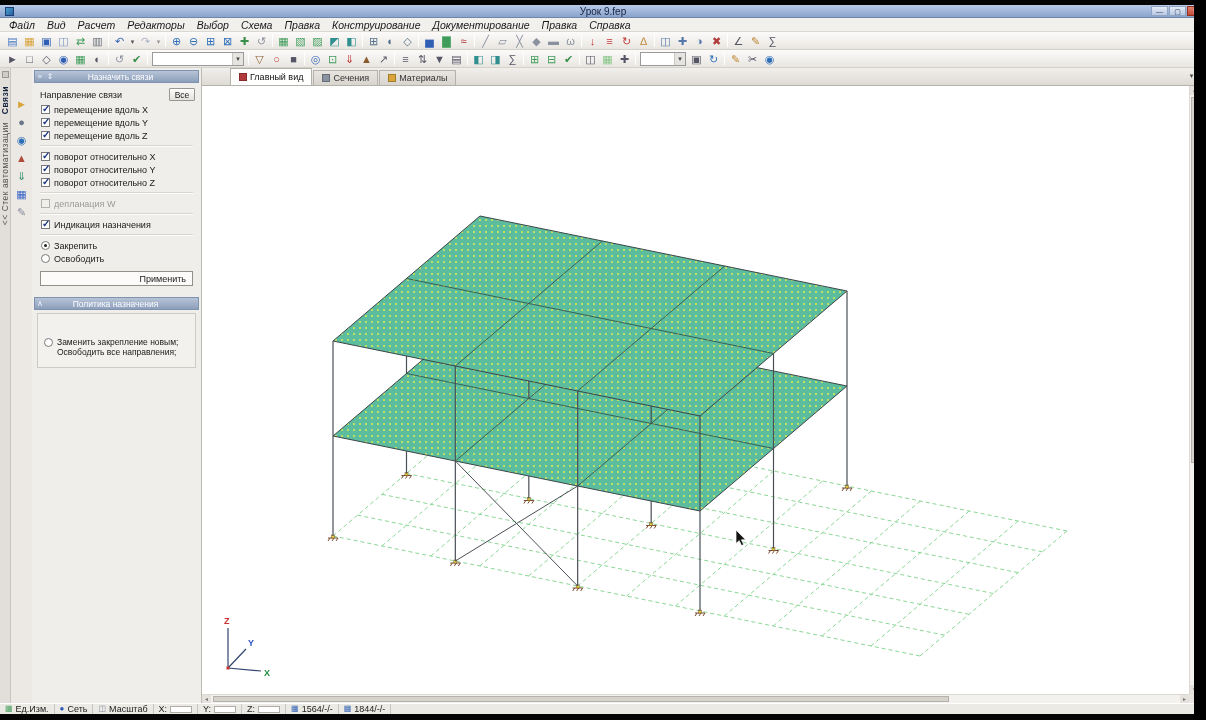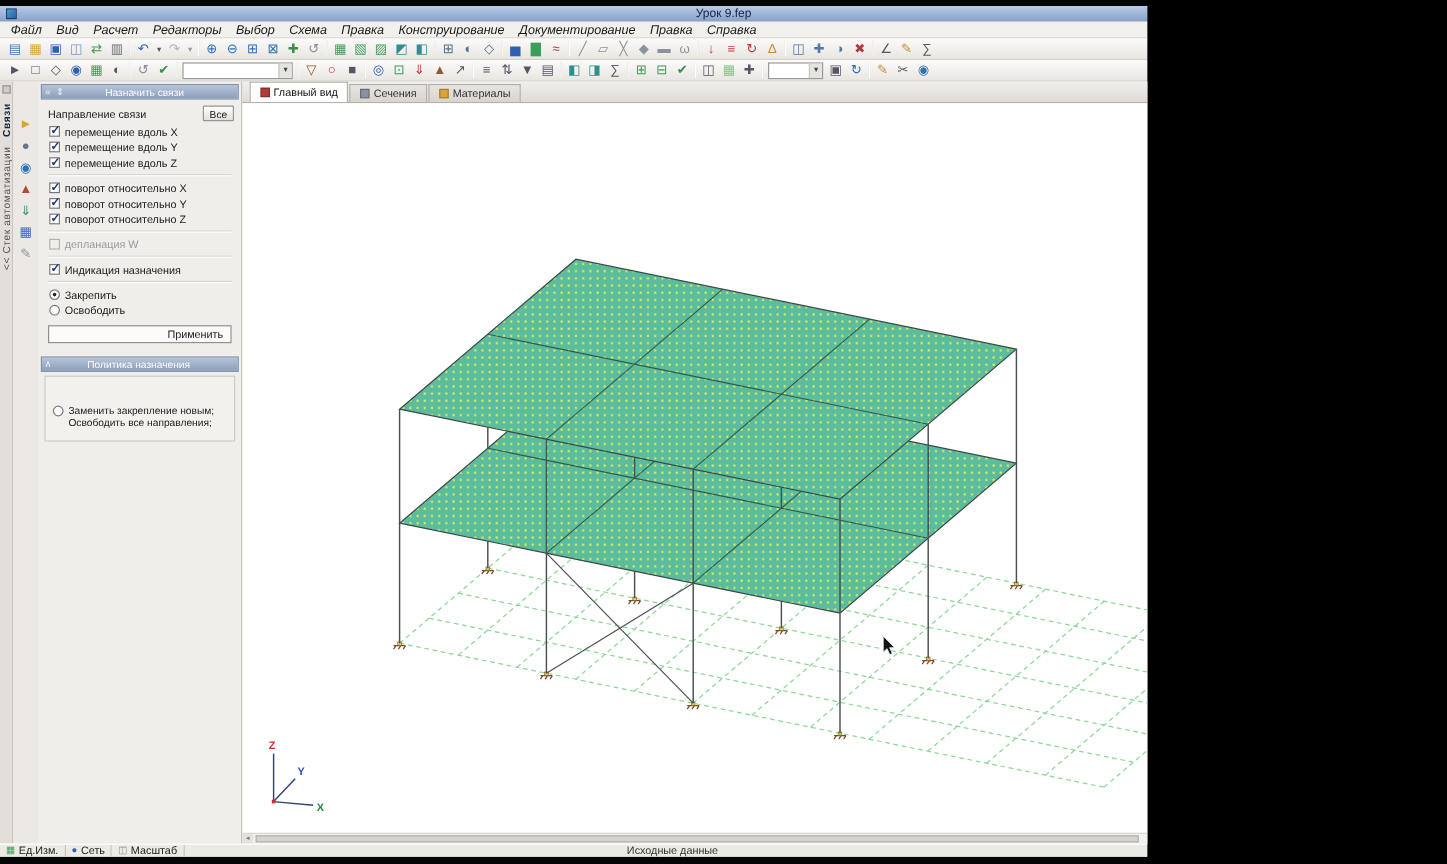--- a/index.html
+++ b/index.html
@@ -1,17 +1,17 @@
 <!DOCTYPE html>
 <html><head>
 <meta charset="utf-8">
 <style>
   html,body{margin:0;padding:0;background:#000;}
   *{box-sizing:border-box;}
-  .app{position:relative;width:956px;height:720px;background:#050505;overflow:hidden;
+  .app{position:relative;width:1194px;height:720px;background:#050505;overflow:hidden;
        font-family:"Liberation Sans",sans-serif;cursor:default;-webkit-user-select:none;user-select:none;}
   .window{position:absolute;top:5px;left:0;width:1206px;height:709px;background:#ebe8e3;overflow:hidden;}
 
   
   .titlebar{position:absolute;top:0;left:0;right:0;height:13px;display:flex;align-items:center;
             background:linear-gradient(#b9cbe8,#8aa3cd);border-bottom:1px solid #6f87ac;padding:0 2px;}
   .app-icon{width:9px;height:9px;margin:0 3px;background:linear-gradient(135deg,#4aa0d0,#2a5fa0);border:1px solid #1a3f70;flex:none;}
   .title{position:absolute;left:120px;right:120px;text-align:center;font-size:10px;line-height:13px;color:#16233f;}
   .win-controls{margin-left:auto;display:flex;gap:1px;}
   .wbtn{width:17px;height:10px;font-size:7px;line-height:9px;text-align:center;color:#2a3b5c;
@@ -74,21 +74,21 @@
   .policy-option .radio{margin-top:1px;}
   .policy-line{font-size:8.5px;line-height:10px;color:#1a1a1a;}
 
   
   .main{position:absolute;left:202px;right:0;top:0;bottom:0;background:#e8e5e0;}
   .tabbar{position:absolute;left:0;right:8px;top:0;height:18px;display:flex;align-items:flex-end;
           background:linear-gradient(#f1efec,#dedbd5);border-bottom:1px solid #b5b2ac;padding-left:6px;}
   #tabs-host{display:flex;align-items:flex-end;height:100%;}
   .tab{display:flex;align-items:center;gap:3px;height:15px;padding:0 8px;font-size:9px;color:#333;
        background:linear-gradient(#e8e5e0,#d8d5cf);border:1px solid #b5b2ac;border-bottom:none;margin-right:1px;}
-  .tab.active{background:#fff;height:17px;color:#111;}
+  .tab.active{background:#fff;height:17px;color:#111;margin-left:22px;}
   .tab-ico{width:8px;height:8px;border:1px solid rgba(0,0,0,.25);flex:none;}
   .tabmenu{margin-left:auto;align-self:center;width:13px;height:13px;font-size:7px;line-height:12px;text-align:center;color:#444;}
   .right-gutter{position:absolute;right:0;top:18px;bottom:0;width:8px;background:#e2dfda;}
   .vp-area{position:absolute;left:0;right:8px;top:18px;bottom:0;}
   .viewport{position:absolute;left:0;top:0;right:9px;bottom:9px;background:#fff;overflow:hidden;}
   .viewport svg{width:100%;height:100%;display:block;}
   .vscroll{position:absolute;right:0;top:0;bottom:9px;width:9px;background:#f3f2ef;border-left:1px solid #dcd9d4;display:flex;flex-direction:column;}
   .hscroll{position:absolute;left:0;right:9px;bottom:0;height:9px;background:#f3f2ef;border-top:1px solid #dcd9d4;display:flex;}
   .sbtn{flex:none;width:9px;height:9px;background:#e5e2dd;color:#7a7772;font-size:5px;line-height:9px;text-align:center;}
   .vtrack{flex:1;position:relative;}
@@ -502,21 +502,20 @@
           <span>Ед.Изм.</span>
         </div>
         <div class="sb-pane">
           <span class="sb-ico" style="color: rgb(47, 95, 180);">●</span>
           <span>Сеть</span>
         </div>
         <div class="sb-pane">
           <span class="sb-ico" style="color: rgb(138, 143, 160);">◫</span>
           <span>Масштаб</span>
         </div>
-        <div class="sb-pane sb-msg">Исходные данные</div>
         <div class="sb-pane sb-coord">
           <span>X:</span>
           <span class="sb-field"></span>
         </div>
         <div class="sb-pane sb-coord">
           <span>Y:</span>
           <span class="sb-field"></span>
         </div>
         <div class="sb-pane sb-coord">
           <span>Z:</span>

